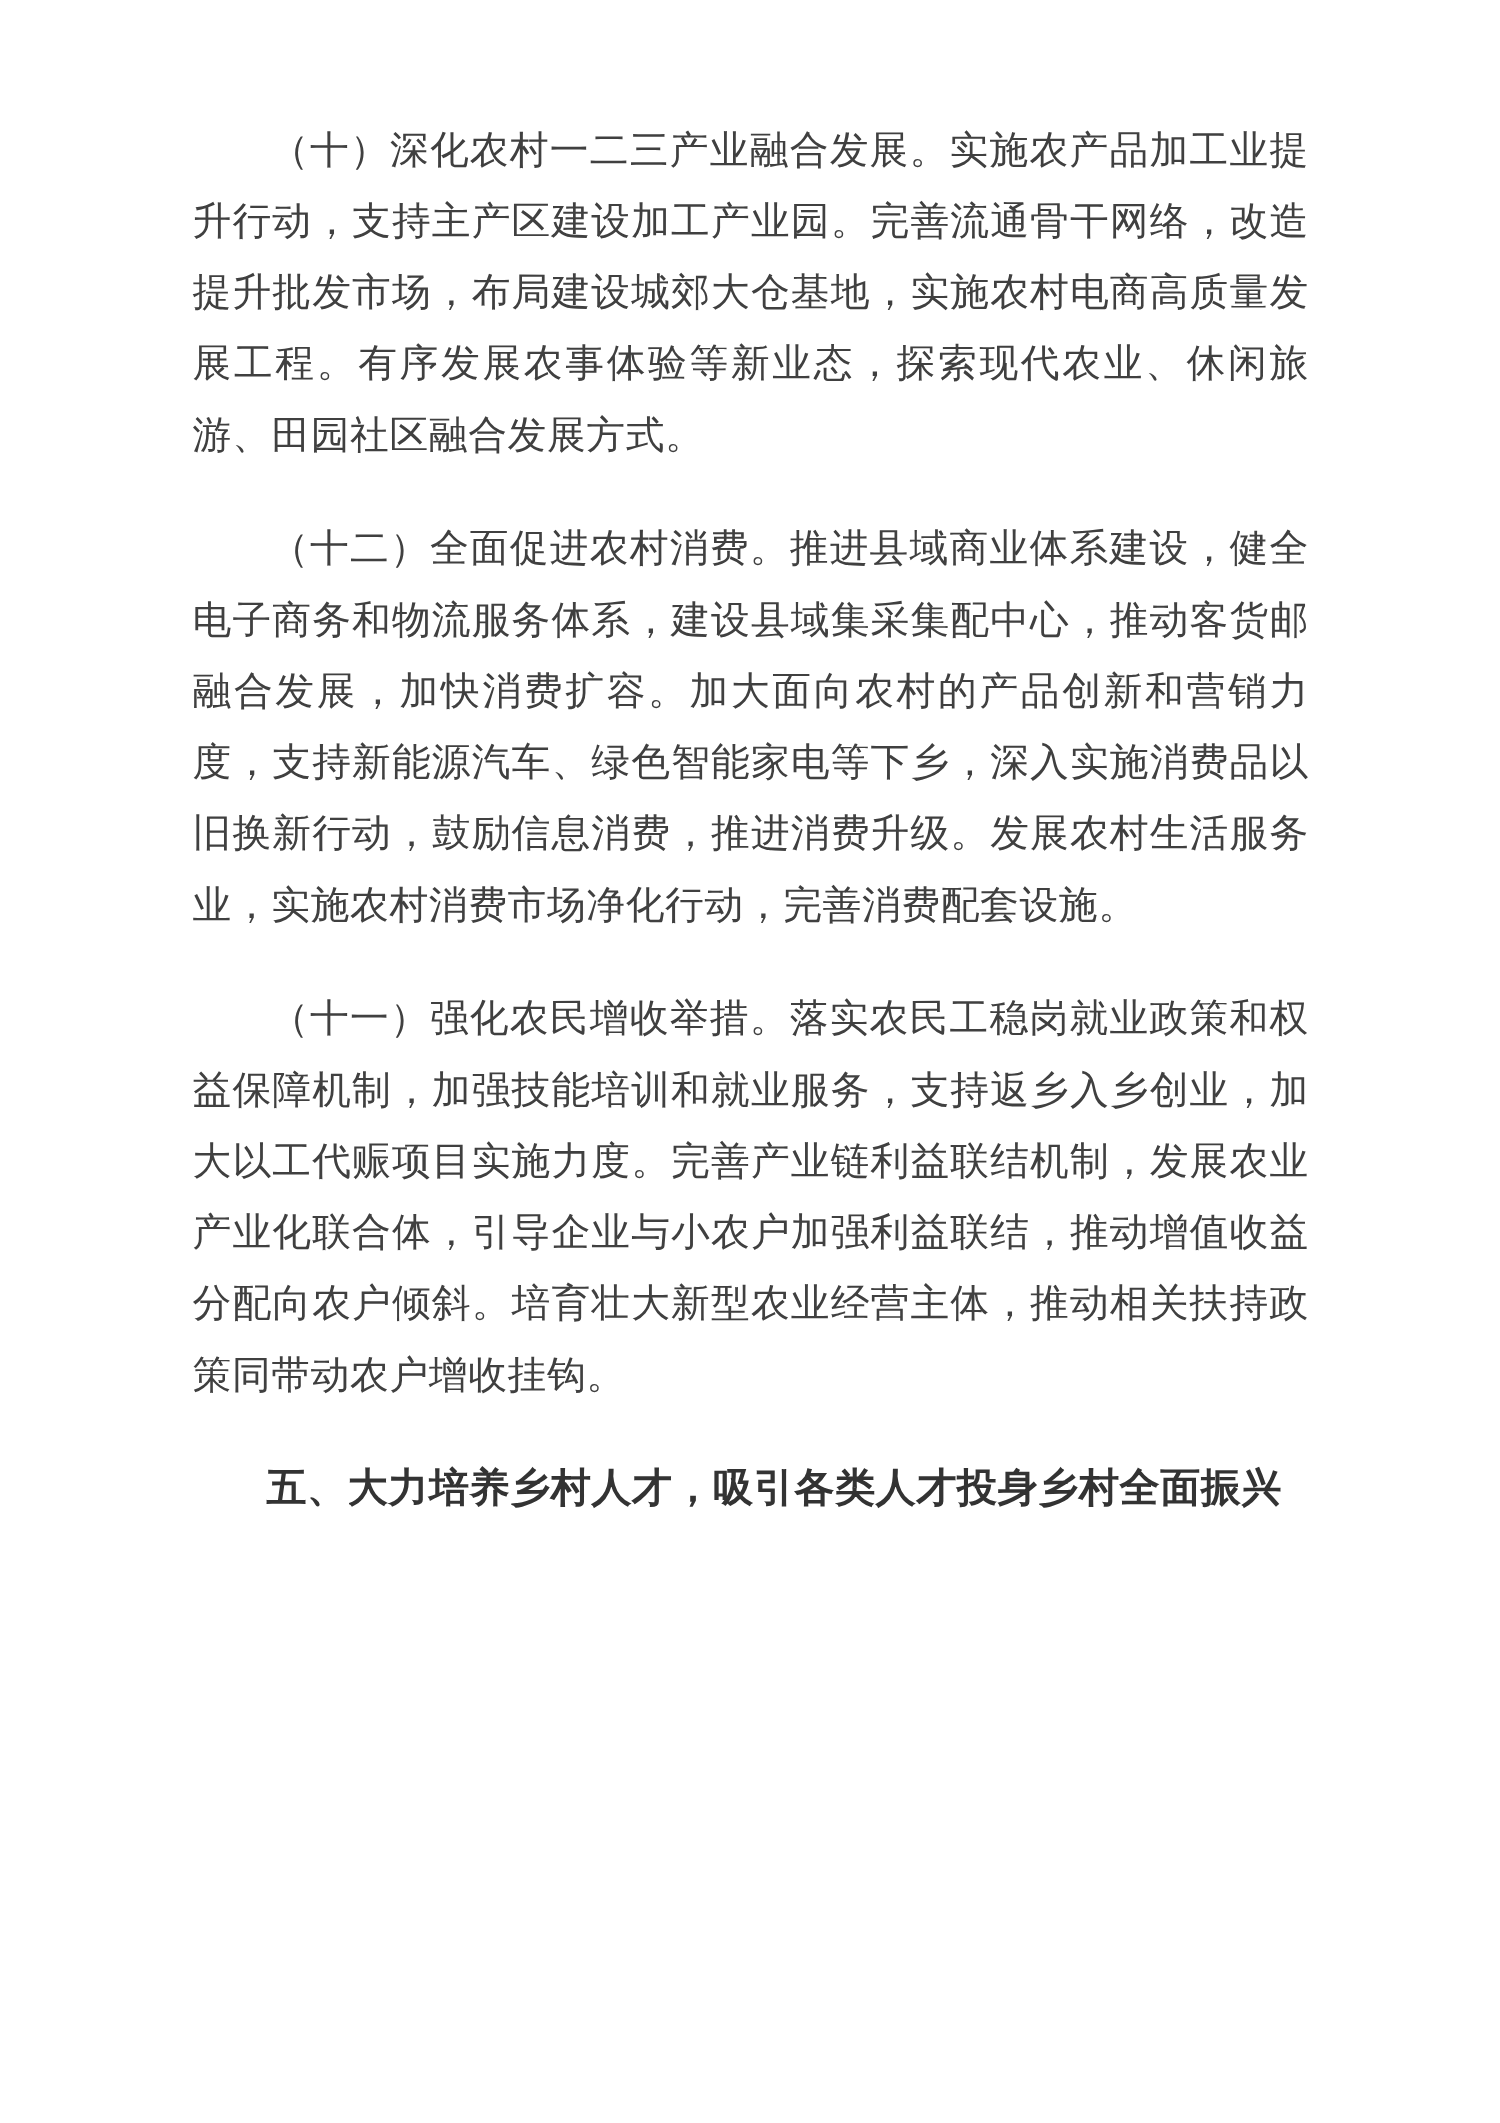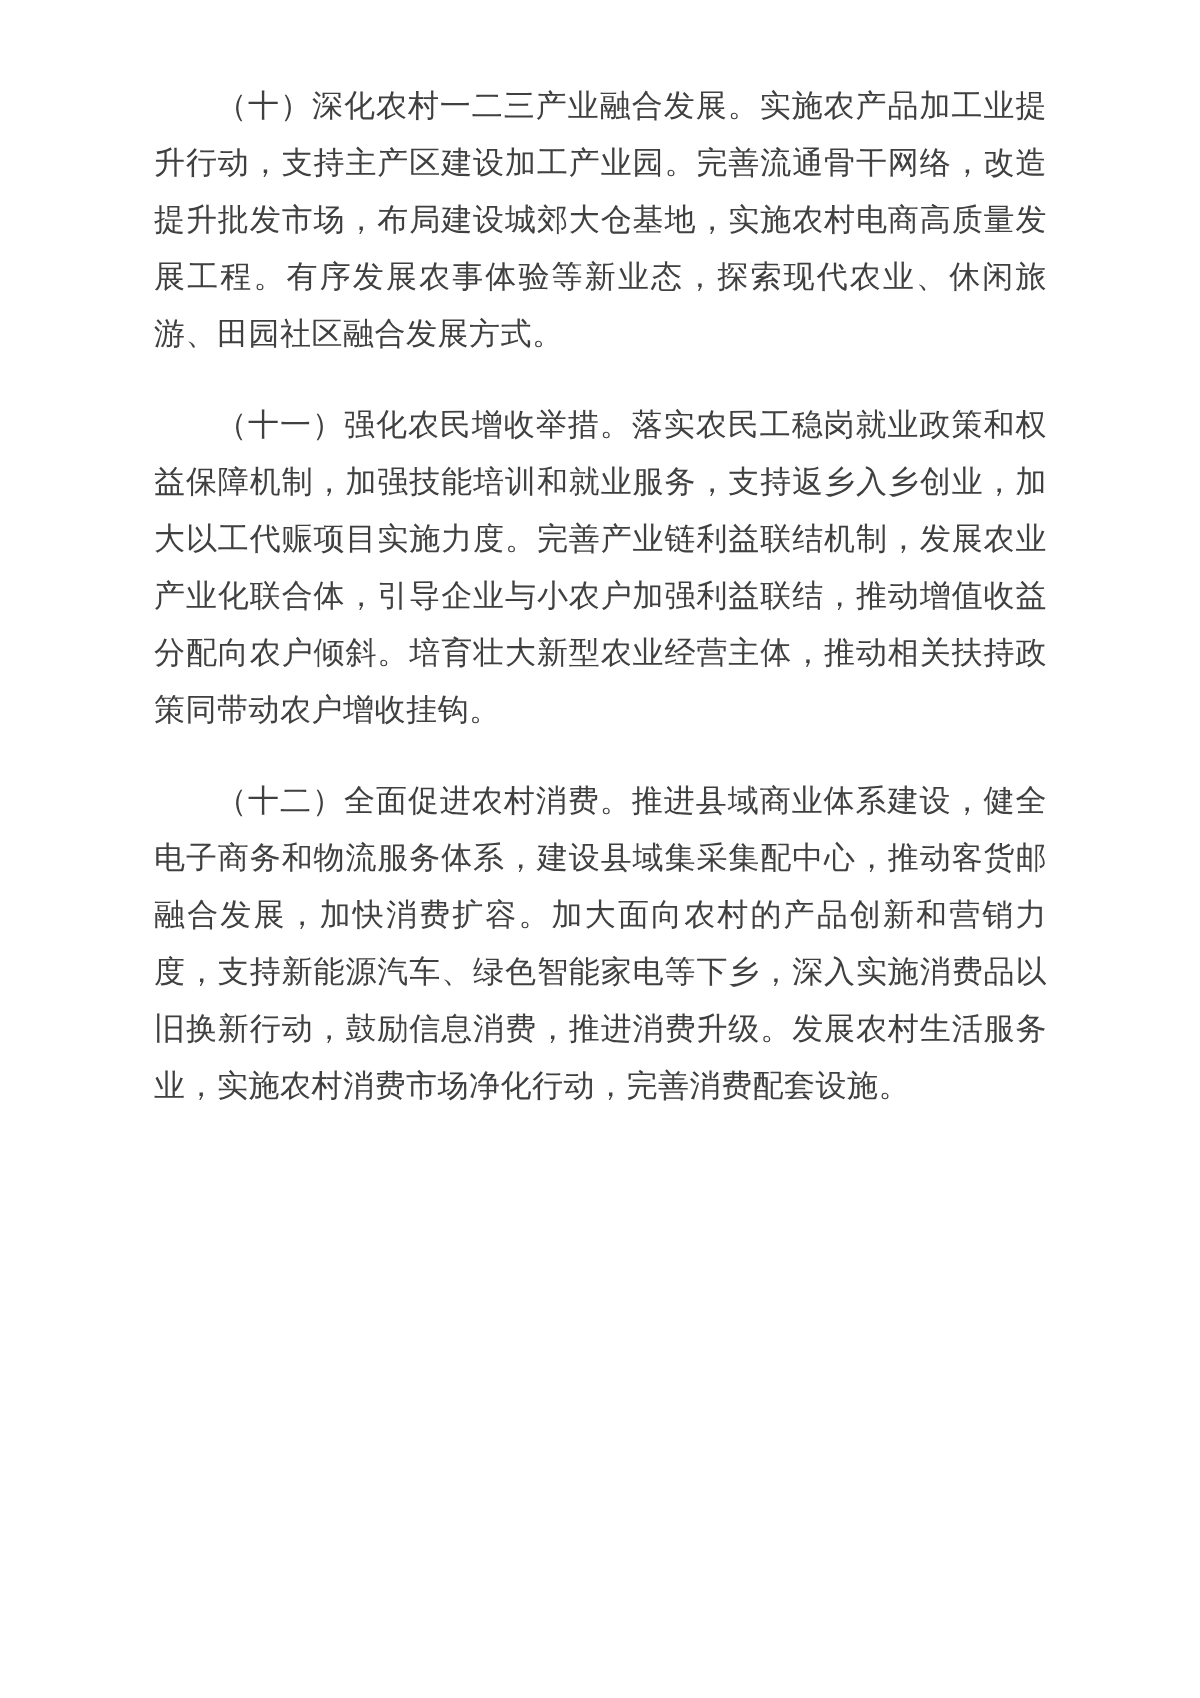--- a/index.html
+++ b/index.html
@@ -6,21 +6,21 @@
     margin: 0;
     padding: 0;
     background: #ffffff;
   }
   .page {
     position: relative;
     width: 1200px;
     height: 1698px;
     box-sizing: border-box;
     background: #ffffff;
-    padding: 43px 153px 0 154px;
+    padding: 57px 153px 0 154px;
     overflow: hidden;
     font-family: "Liberation Sans", sans-serif;
   }
   .para {
     margin: 34px 0;
     font-size: 31px;
     line-height: 57px;
     color: #404040;
     text-align: justify;
     text-justify: inter-ideograph;
@@ -37,18 +37,19 @@
     text-indent: 1.85em;
     letter-spacing: 0.5px;
   }
 </style>
 </head>
 <body>
 
 <main class="page">
   <p class="para">（十）深化农村一二三产业融合发展。实施农产品加工业提升行动，支持主产区建设加工产业园。完善流通骨干网络，改造提升批发市场，布局建设城郊大仓基地，实施农村电商高质量发展工程。有序发展农事体验等新业态，探索现代农业、休闲旅游、田园社区融合发展方式。</p>
 
+  <p class="para">（十二）全面促进农村消费。推进县域商业体系建设，健全电子商务和物流服务体系，建设县域集采集配中心，推动客货邮融合发展，加快消费扩容。加大面向农村的产品创新和营销力度，支持新能源汽车、绿色智能家电等下乡，深入实施消费品以旧换新行动，鼓励信息消费，推进消费升级。发展农村生活服务业，实施农村消费市场净化行动，完善消费配套设施。</p>
+
   <p class="para">（十一）强化农民增收举措。落实农民工稳岗就业政策和权益保障机制，加强技能培训和就业服务，支持返乡入乡创业，加大以工代赈项目实施力度。完善产业链利益联结机制，发展农业产业化联合体，引导企业与小农户加强利益联结，推动增值收益分配向农户倾斜。培育壮大新型农业经营主体，推动相关扶持政策同带动农户增收挂钩。</p>
 
-  <p class="para">（十二）全面促进农村消费。推进县域商业体系建设，健全电子商务和物流服务体系，建设县域集采集配中心，推动客货邮融合发展，加快消费扩容。加大面向农村的产品创新和营销力度，支持新能源汽车、绿色智能家电等下乡，深入实施消费品以旧换新行动，鼓励信息消费，推进消费升级。发展农村生活服务业，实施农村消费市场净化行动，完善消费配套设施。</p>
-
+  <h2 class="heading">五、大力培养乡村人才，吸引各类人才投身乡村全面振兴</h2>
 
 </main>
 
 </body></html>

